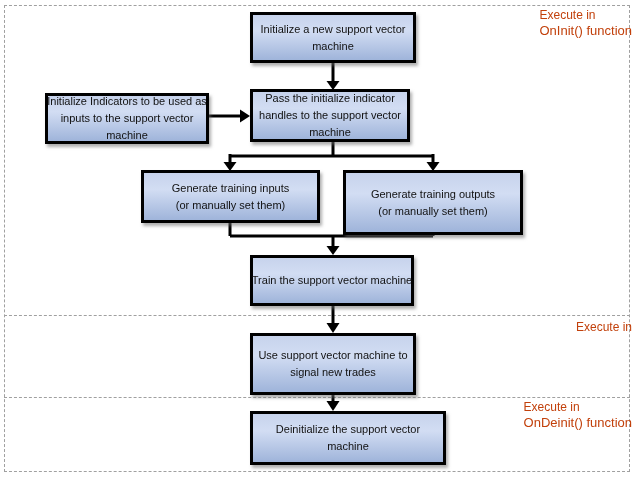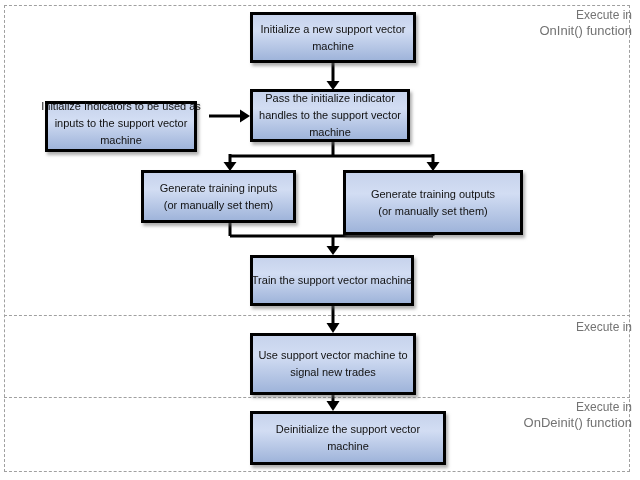--- a/index.html
+++ b/index.html
@@ -40,32 +40,32 @@
     flex-direction: column;
     align-items: center;
     justify-content: center;
     text-align: center;
     font-size: 11px;
     line-height: 17px;
     color: #111111;
   }
   .node span { display: block; white-space: nowrap; }
   .node-1 { left: 250px; top: 12px;  width: 166px; height: 51px; }
-  .node-2 { left: 45px;  top: 101px;  width: 152px; height: 51px; justify-content: flex-end; }
+  .node-2 { left: 45px;  top: 93px;  width: 164px; height: 51px; }
   .node-3 { left: 250px; top: 89px;  width: 160px; height: 53px; }
-  .node-4 { left: 141px; top: 170px; width: 155px; height: 53px; }
+  .node-4 { left: 141px; top: 170px; width: 179px; height: 53px; }
   .node-5 { left: 343px; top: 170px; width: 180px; height: 65px; }
   .node-6 { left: 250px; top: 255px; width: 164px; height: 51px; }
   .node-7 { left: 250px; top: 333px; width: 166px; height: 62px; }
   .node-8 { left: 250px; top: 411px; width: 196px; height: 54px; }
   .exec-label {
     position: absolute;
     right: 8px;
-    text-align: right;
-    color: #737373;
+    text-align: left;
+    color: #c2410c;
     font-size: 12px;
     line-height: 16px;
   }
   .exec-label .exec-line2 { font-size: 13px; }
   .exec-label .exec-line2 b { font-weight: normal; }
   .exec-oninit   { top: 7px; }
   .exec-ontick   { top: 319px; }
   .exec-ondeinit { top: 399px; }
 </style>
 </head>

